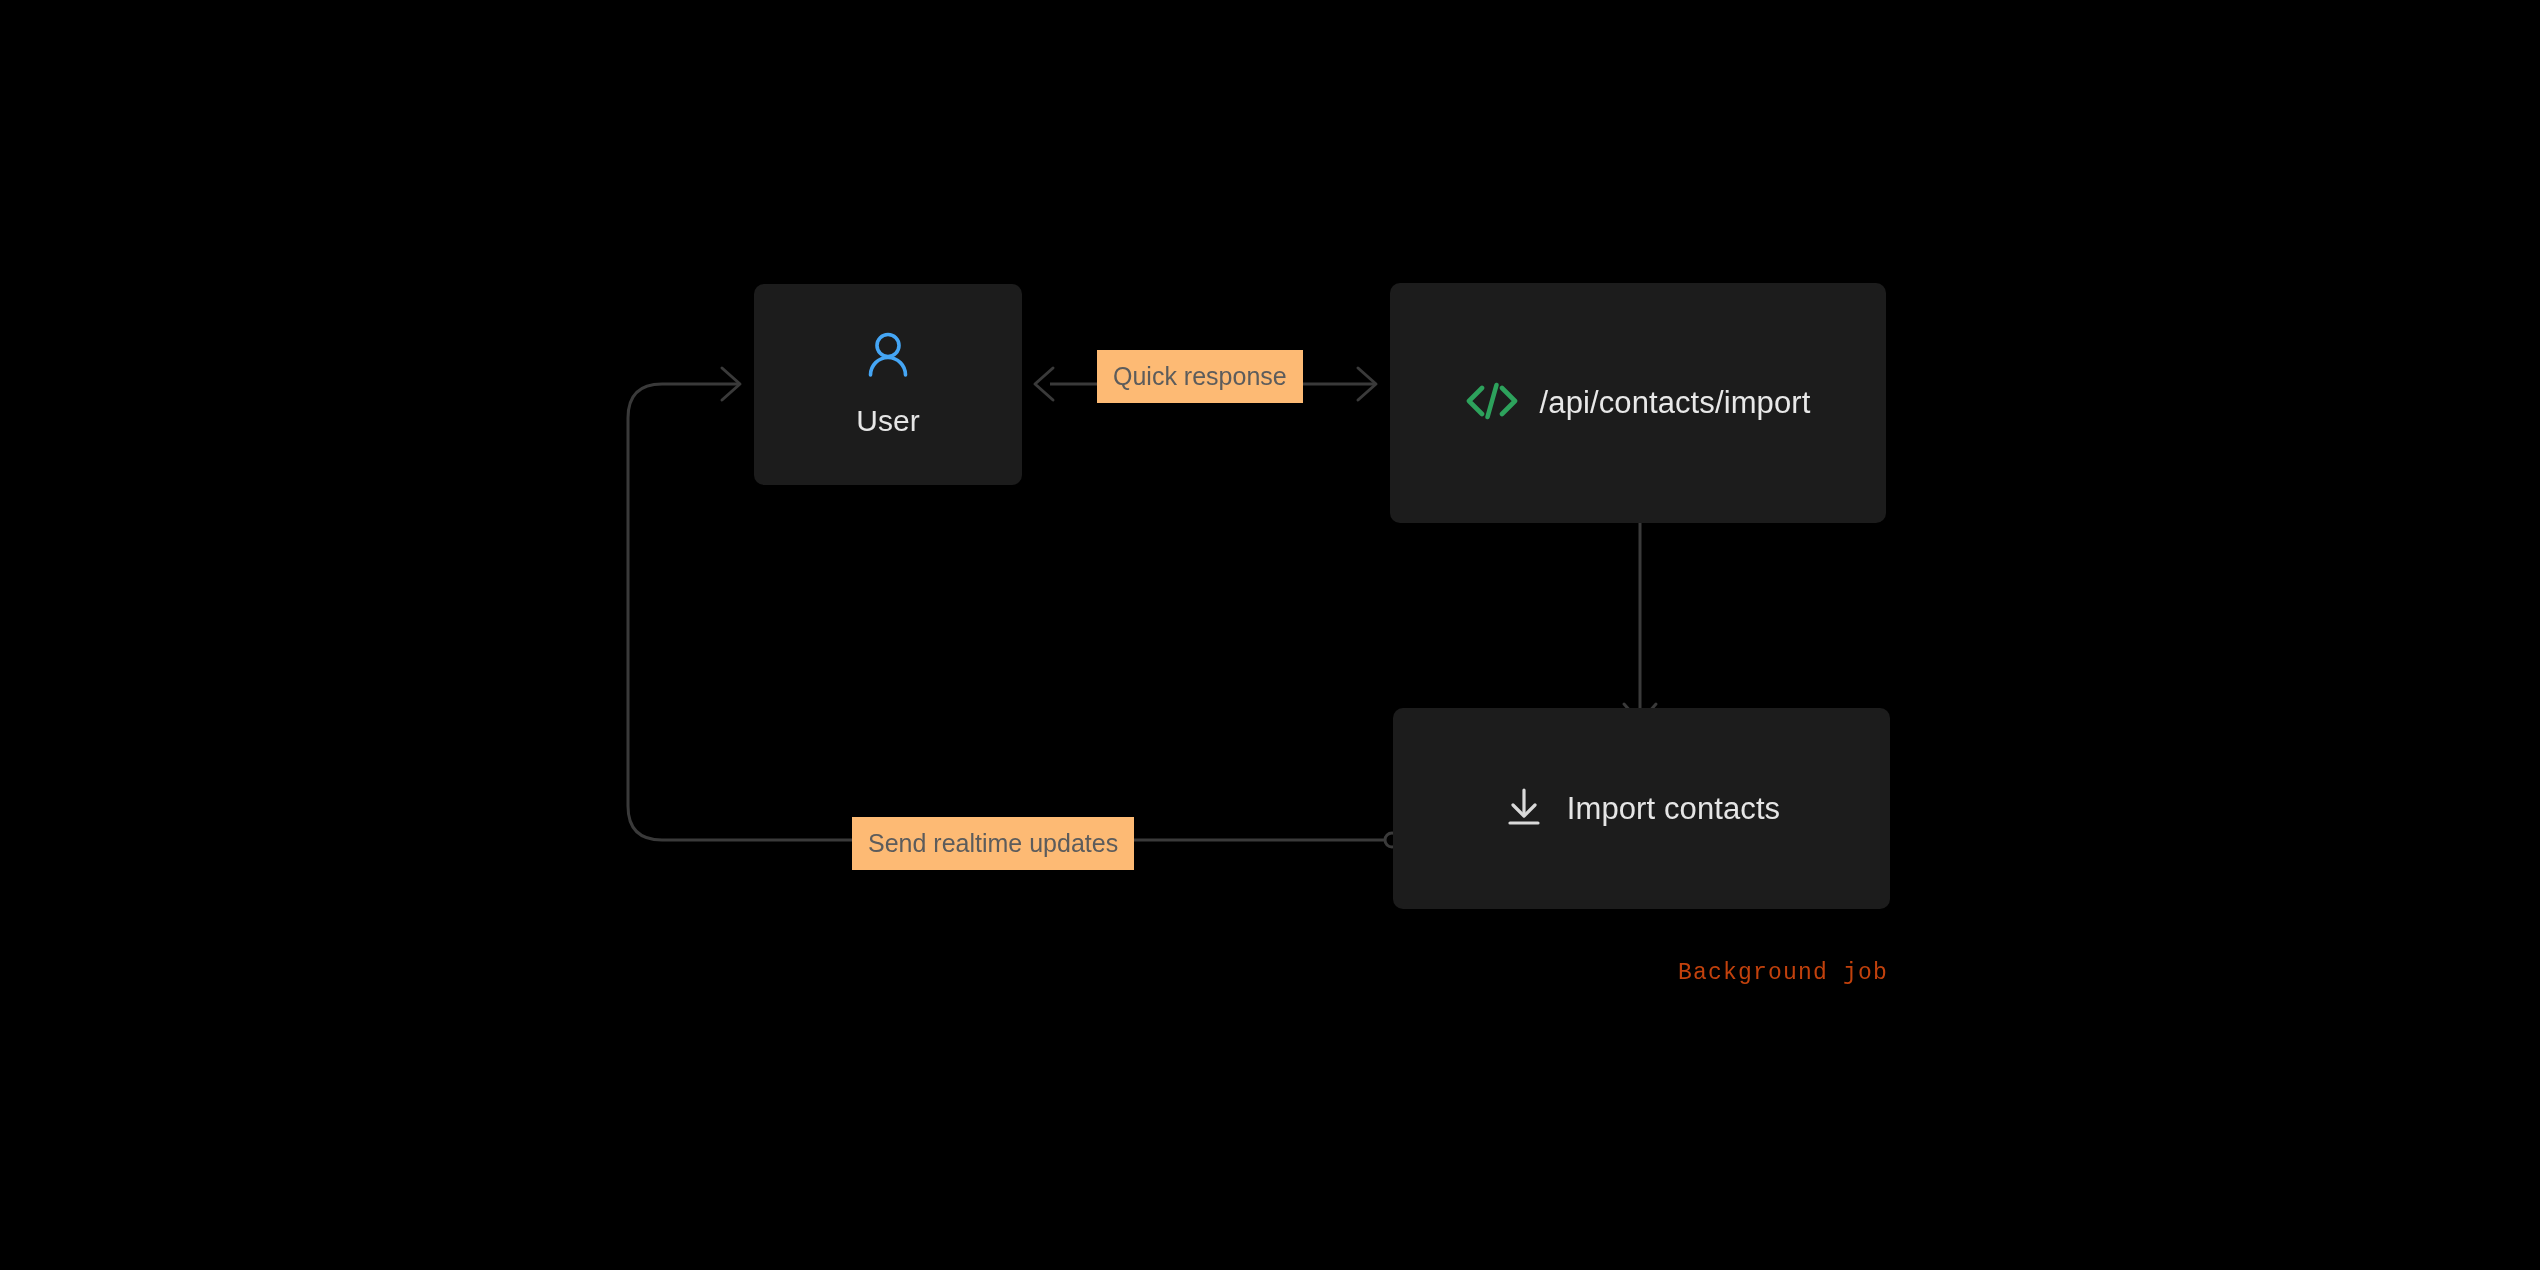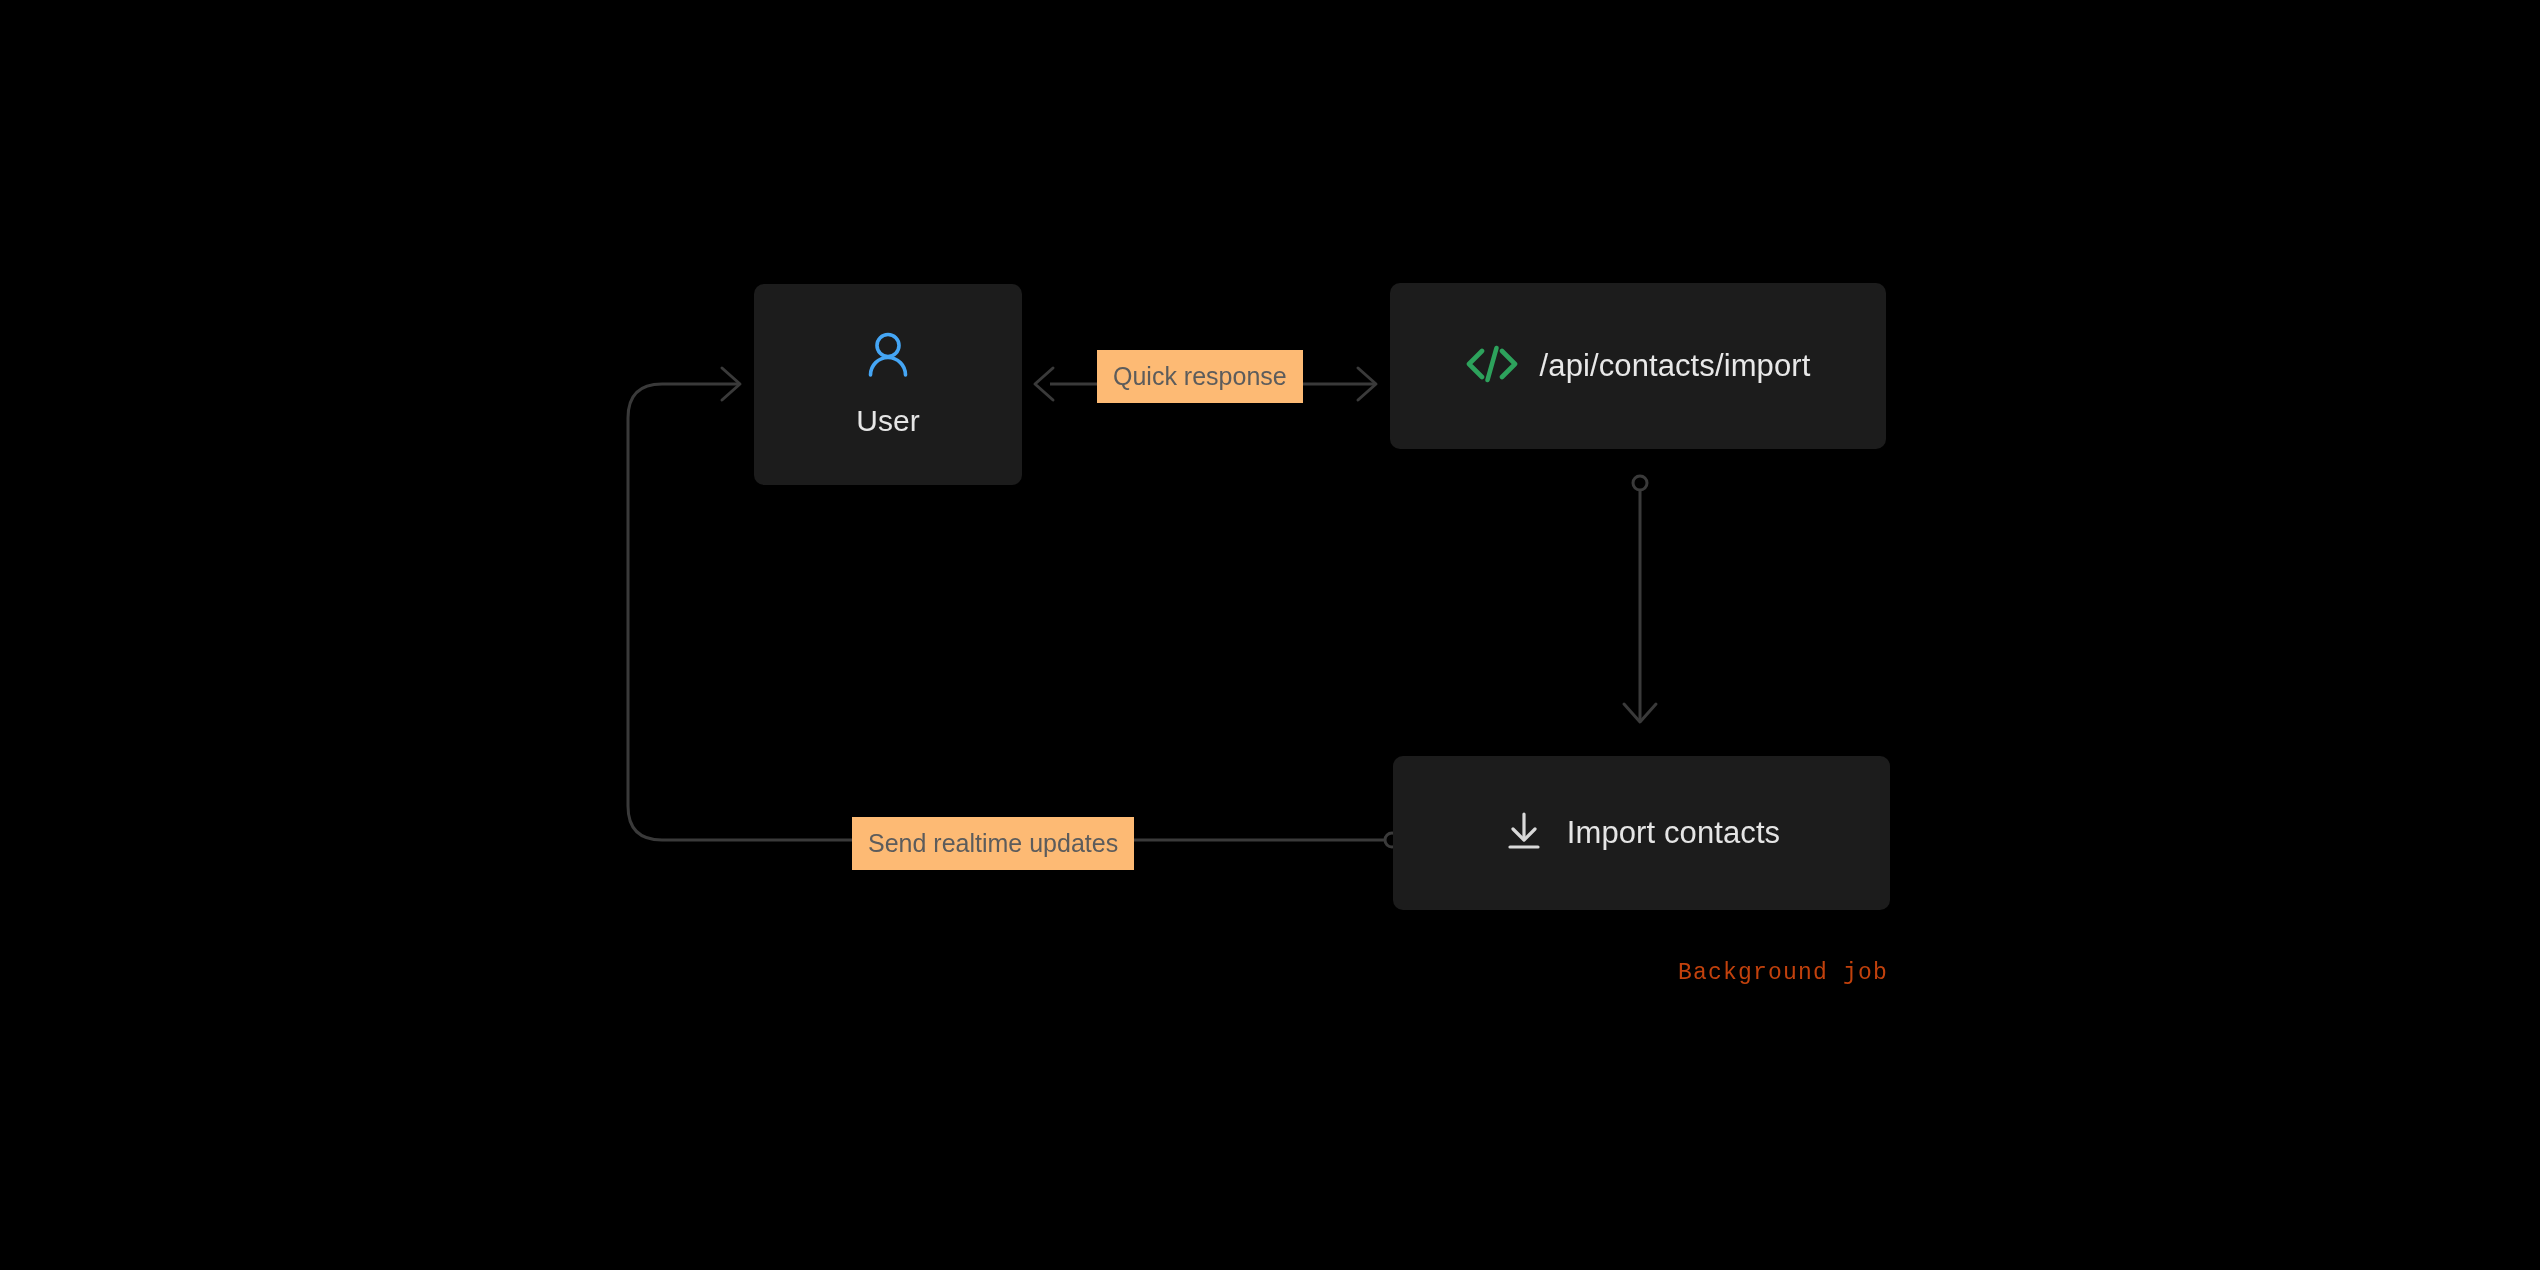--- a/index.html
+++ b/index.html
@@ -55,26 +55,26 @@
   #node-user {
     left: 754px; top: 284px;
     width: 268px; height: 201px;
   }
   #node-user .icon-wrap { margin-bottom: 22px; }
   #node-user .node-label { font-size: 30px; }
 
   
   #node-api {
     left: 1390px; top: 283px;
-    width: 496px; height: 166px;
+    width: 496px; height: 240px;
   }
   
   #node-job {
-    left: 1393px; top: 756px;
-    width: 497px; height: 154px;
+    left: 1393px; top: 708px;
+    width: 497px; height: 201px;
   }
 
   
   .edge-label {
     position: absolute;
     background: #fdba74;
     color: #5c5c5c;
     font-size: 25px;
     line-height: 1;
     padding: 14px 16px;

